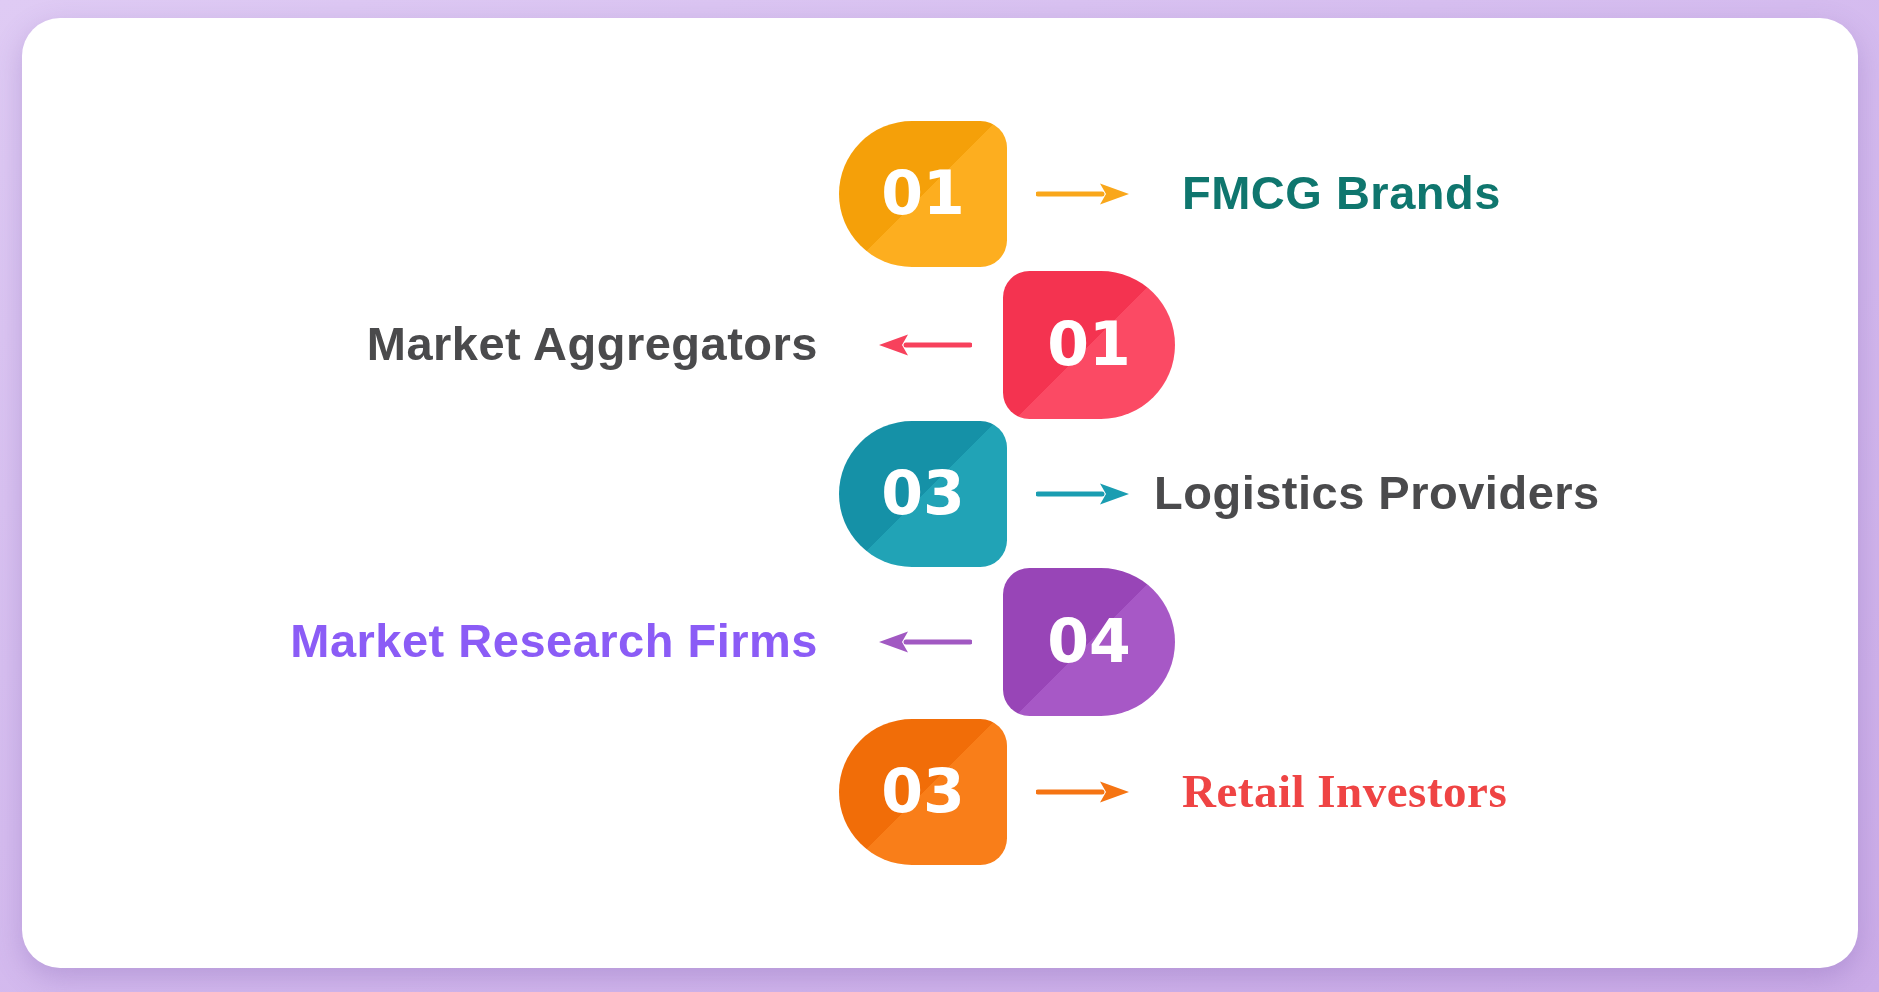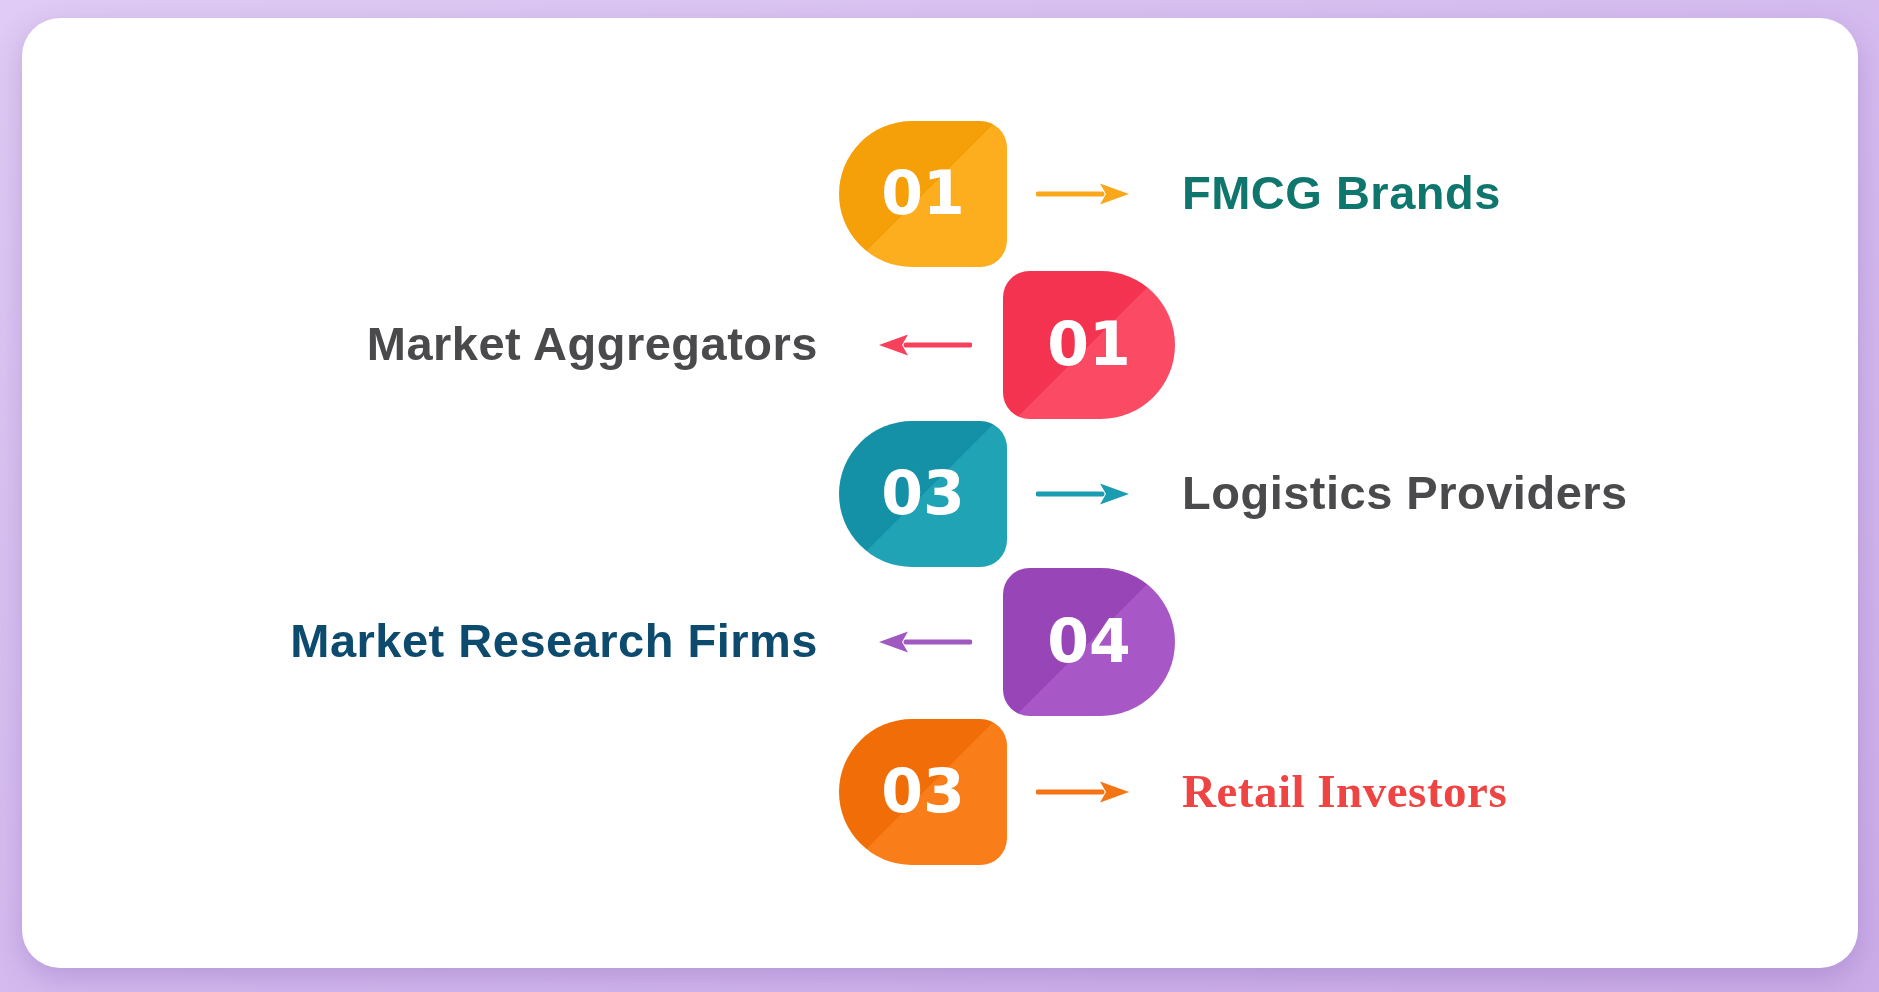--- a/index.html
+++ b/index.html
@@ -73,21 +73,21 @@
   .step-label {
     position: absolute;
     font-size: 47px;
     font-weight: 700;
     letter-spacing: 0.5px;
     white-space: nowrap;
     transform: translateY(-52%);
   }
   .lb1 { left: 1182px; top: 194px; }
   .lb2 { right: 1061px; top: 345px; }
-  .lb3 { left: 1182px; top: 494px; text-align: right; }
+  .lb3 { left: 1154px; top: 494px; text-align: right; }
   .lb4 { right: 1061px; top: 642px; }
   .lb5 { left: 1182px; top: 792px; }
 </style>
 </head>
 <body>
 
 <div class="card"></div>
 
 <div class="badge dir-right b1" style="--c-dark: #F5A009; --c-light: #FDAE1F;">
   <span class="num">01</span>
@@ -124,21 +124,21 @@
 
 <div class="badge dir-left b4" style="--c-dark: #9845B7; --c-light: #A758C6;">
   <span class="num">04</span>
 </div>
 <div class="arrow dir-left ar4" style="color: rgb(161, 89, 194);">
   <svg viewBox="0 0 94 26">
     <line x1="2" y1="13" x2="66" y2="13" stroke="currentColor" stroke-width="5" stroke-linecap="round"></line>
     <polygon points="64,2.5 93,13 64,23.5 70,13" fill="currentColor"></polygon>
   </svg>
 </div>
-<div class="step-label lb4" style="color: #0c4a6e;">Market Research Firms</div>
+<div class="step-label lb4" style="color: #8b5cf6;">Market Research Firms</div>
 
 <div class="badge dir-right b5" style="--c-dark: #F16D08; --c-light: #F97E19;">
   <span class="num">03</span>
 </div>
 <div class="arrow dir-right ar5" style="color: rgb(245, 116, 19);">
   <svg viewBox="0 0 94 26">
     <line x1="2" y1="13" x2="66" y2="13" stroke="currentColor" stroke-width="5" stroke-linecap="round"></line>
     <polygon points="64,2.5 93,13 64,23.5 70,13" fill="currentColor"></polygon>
   </svg>
 </div>

